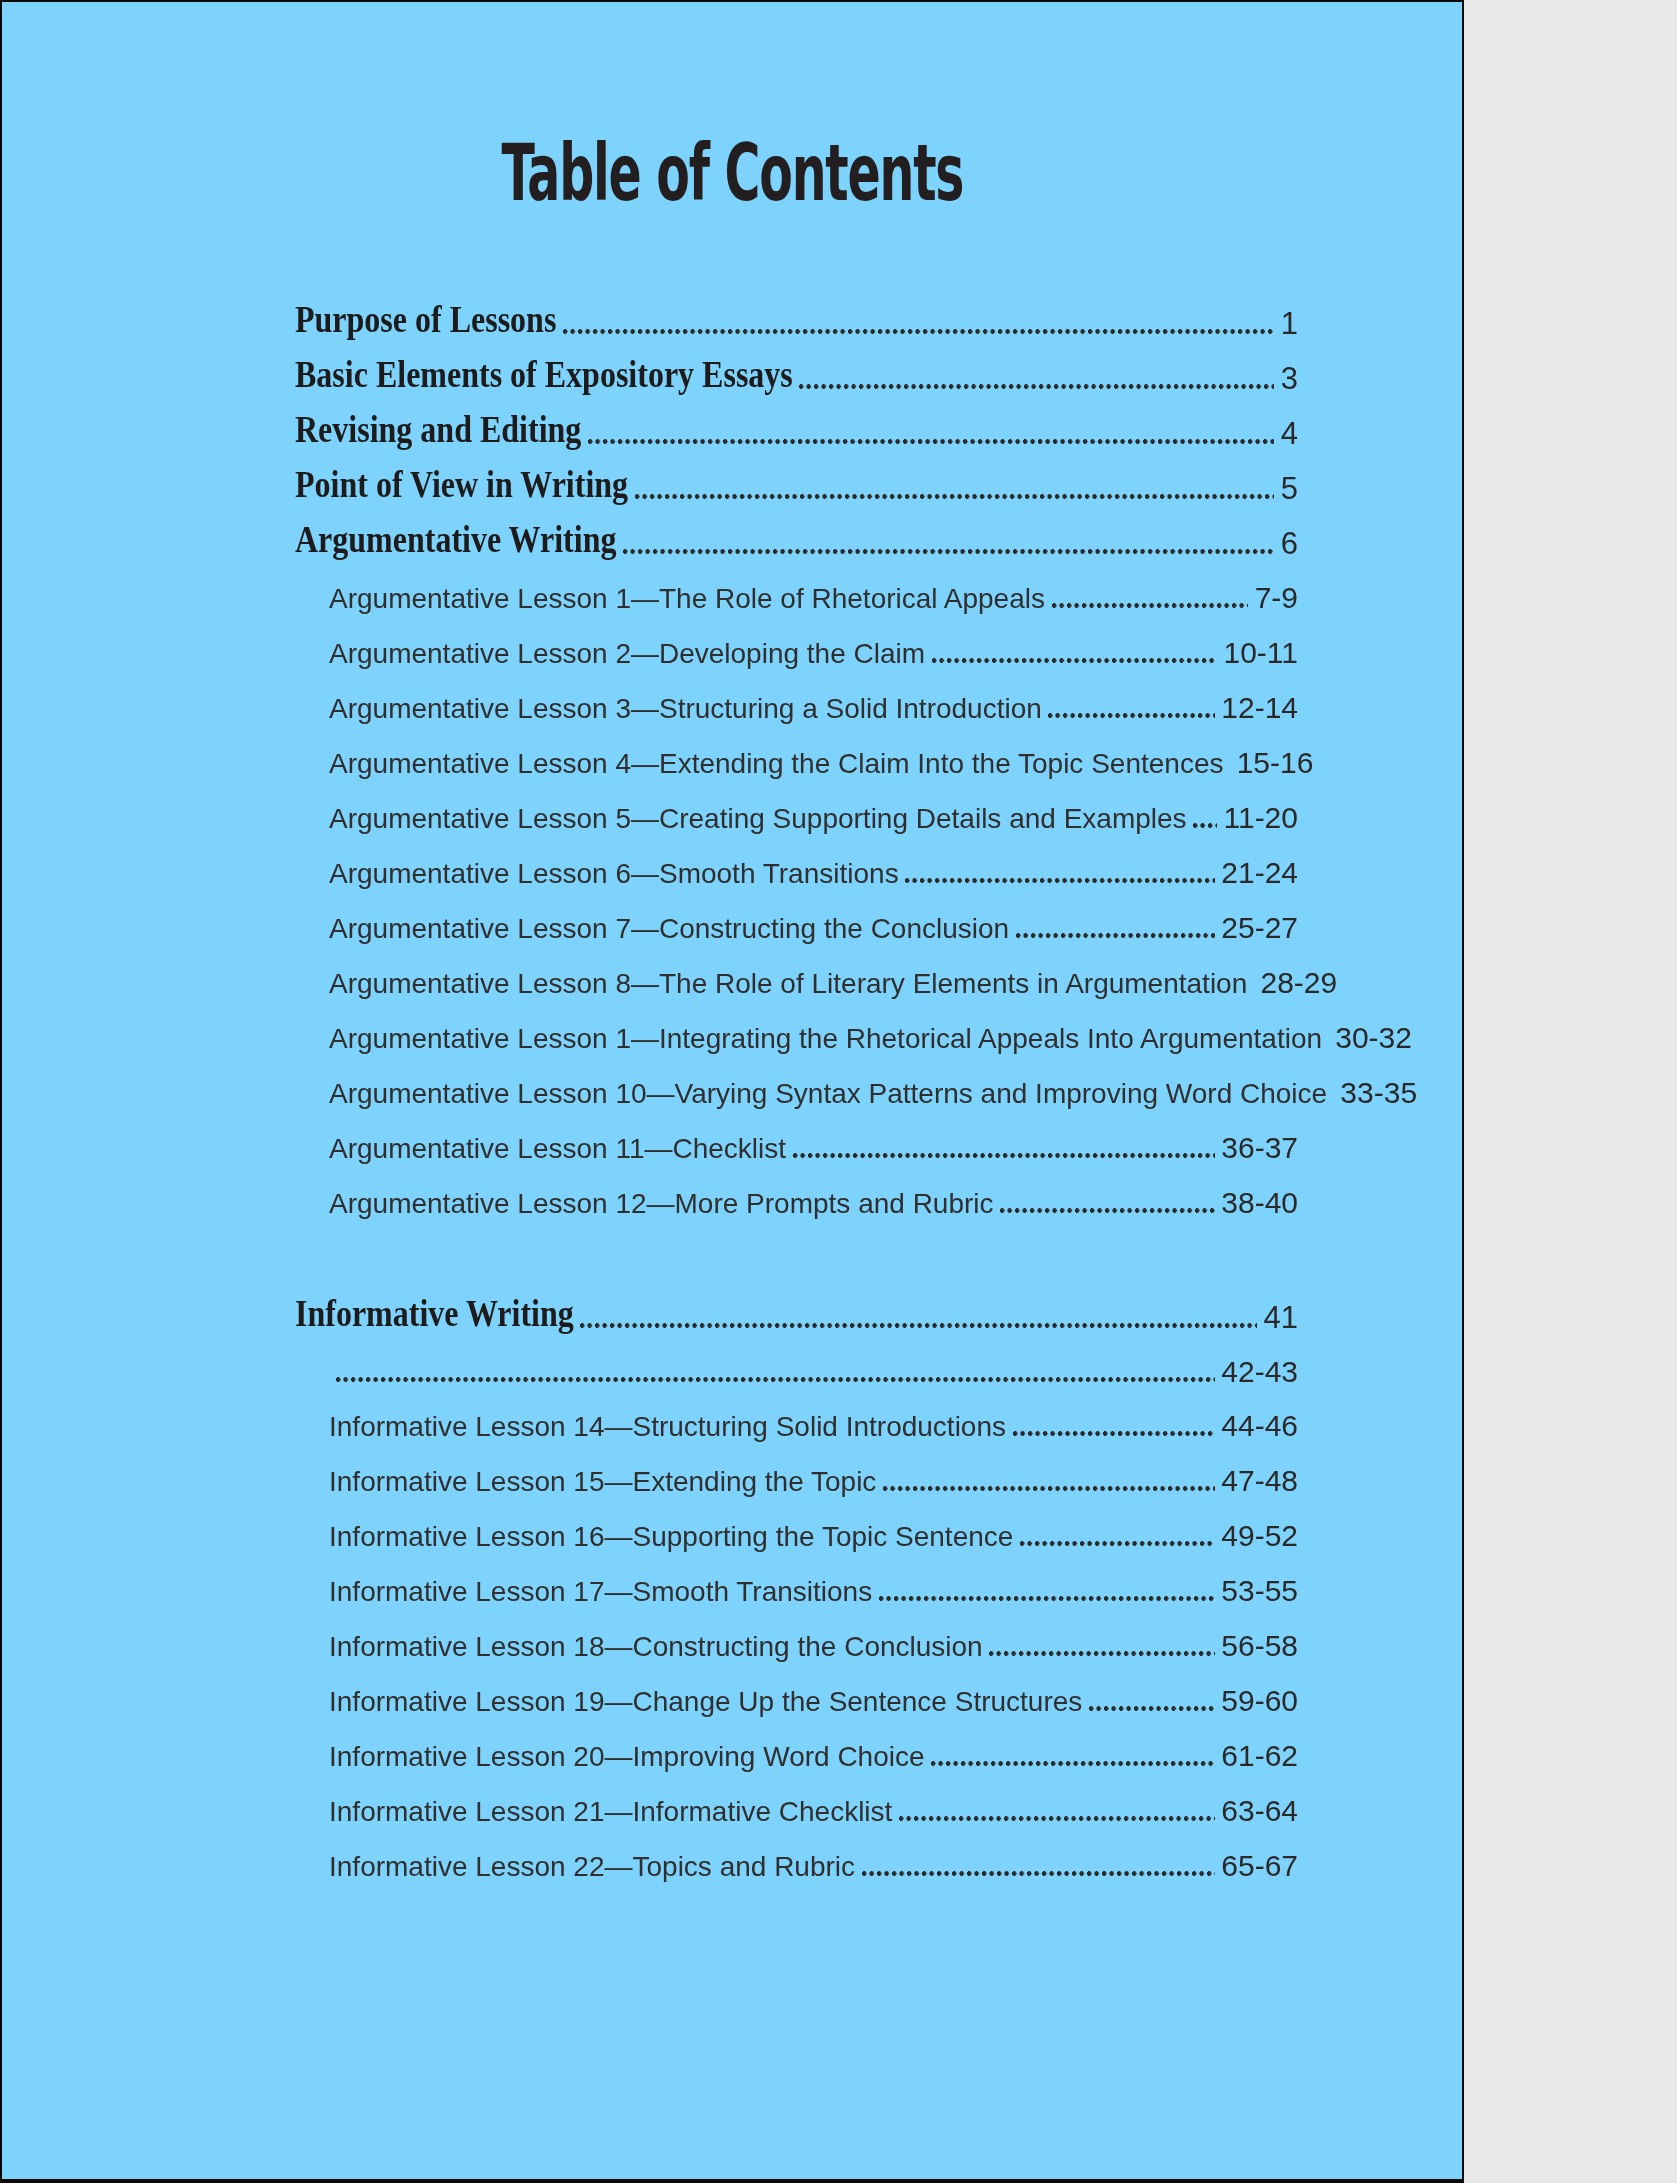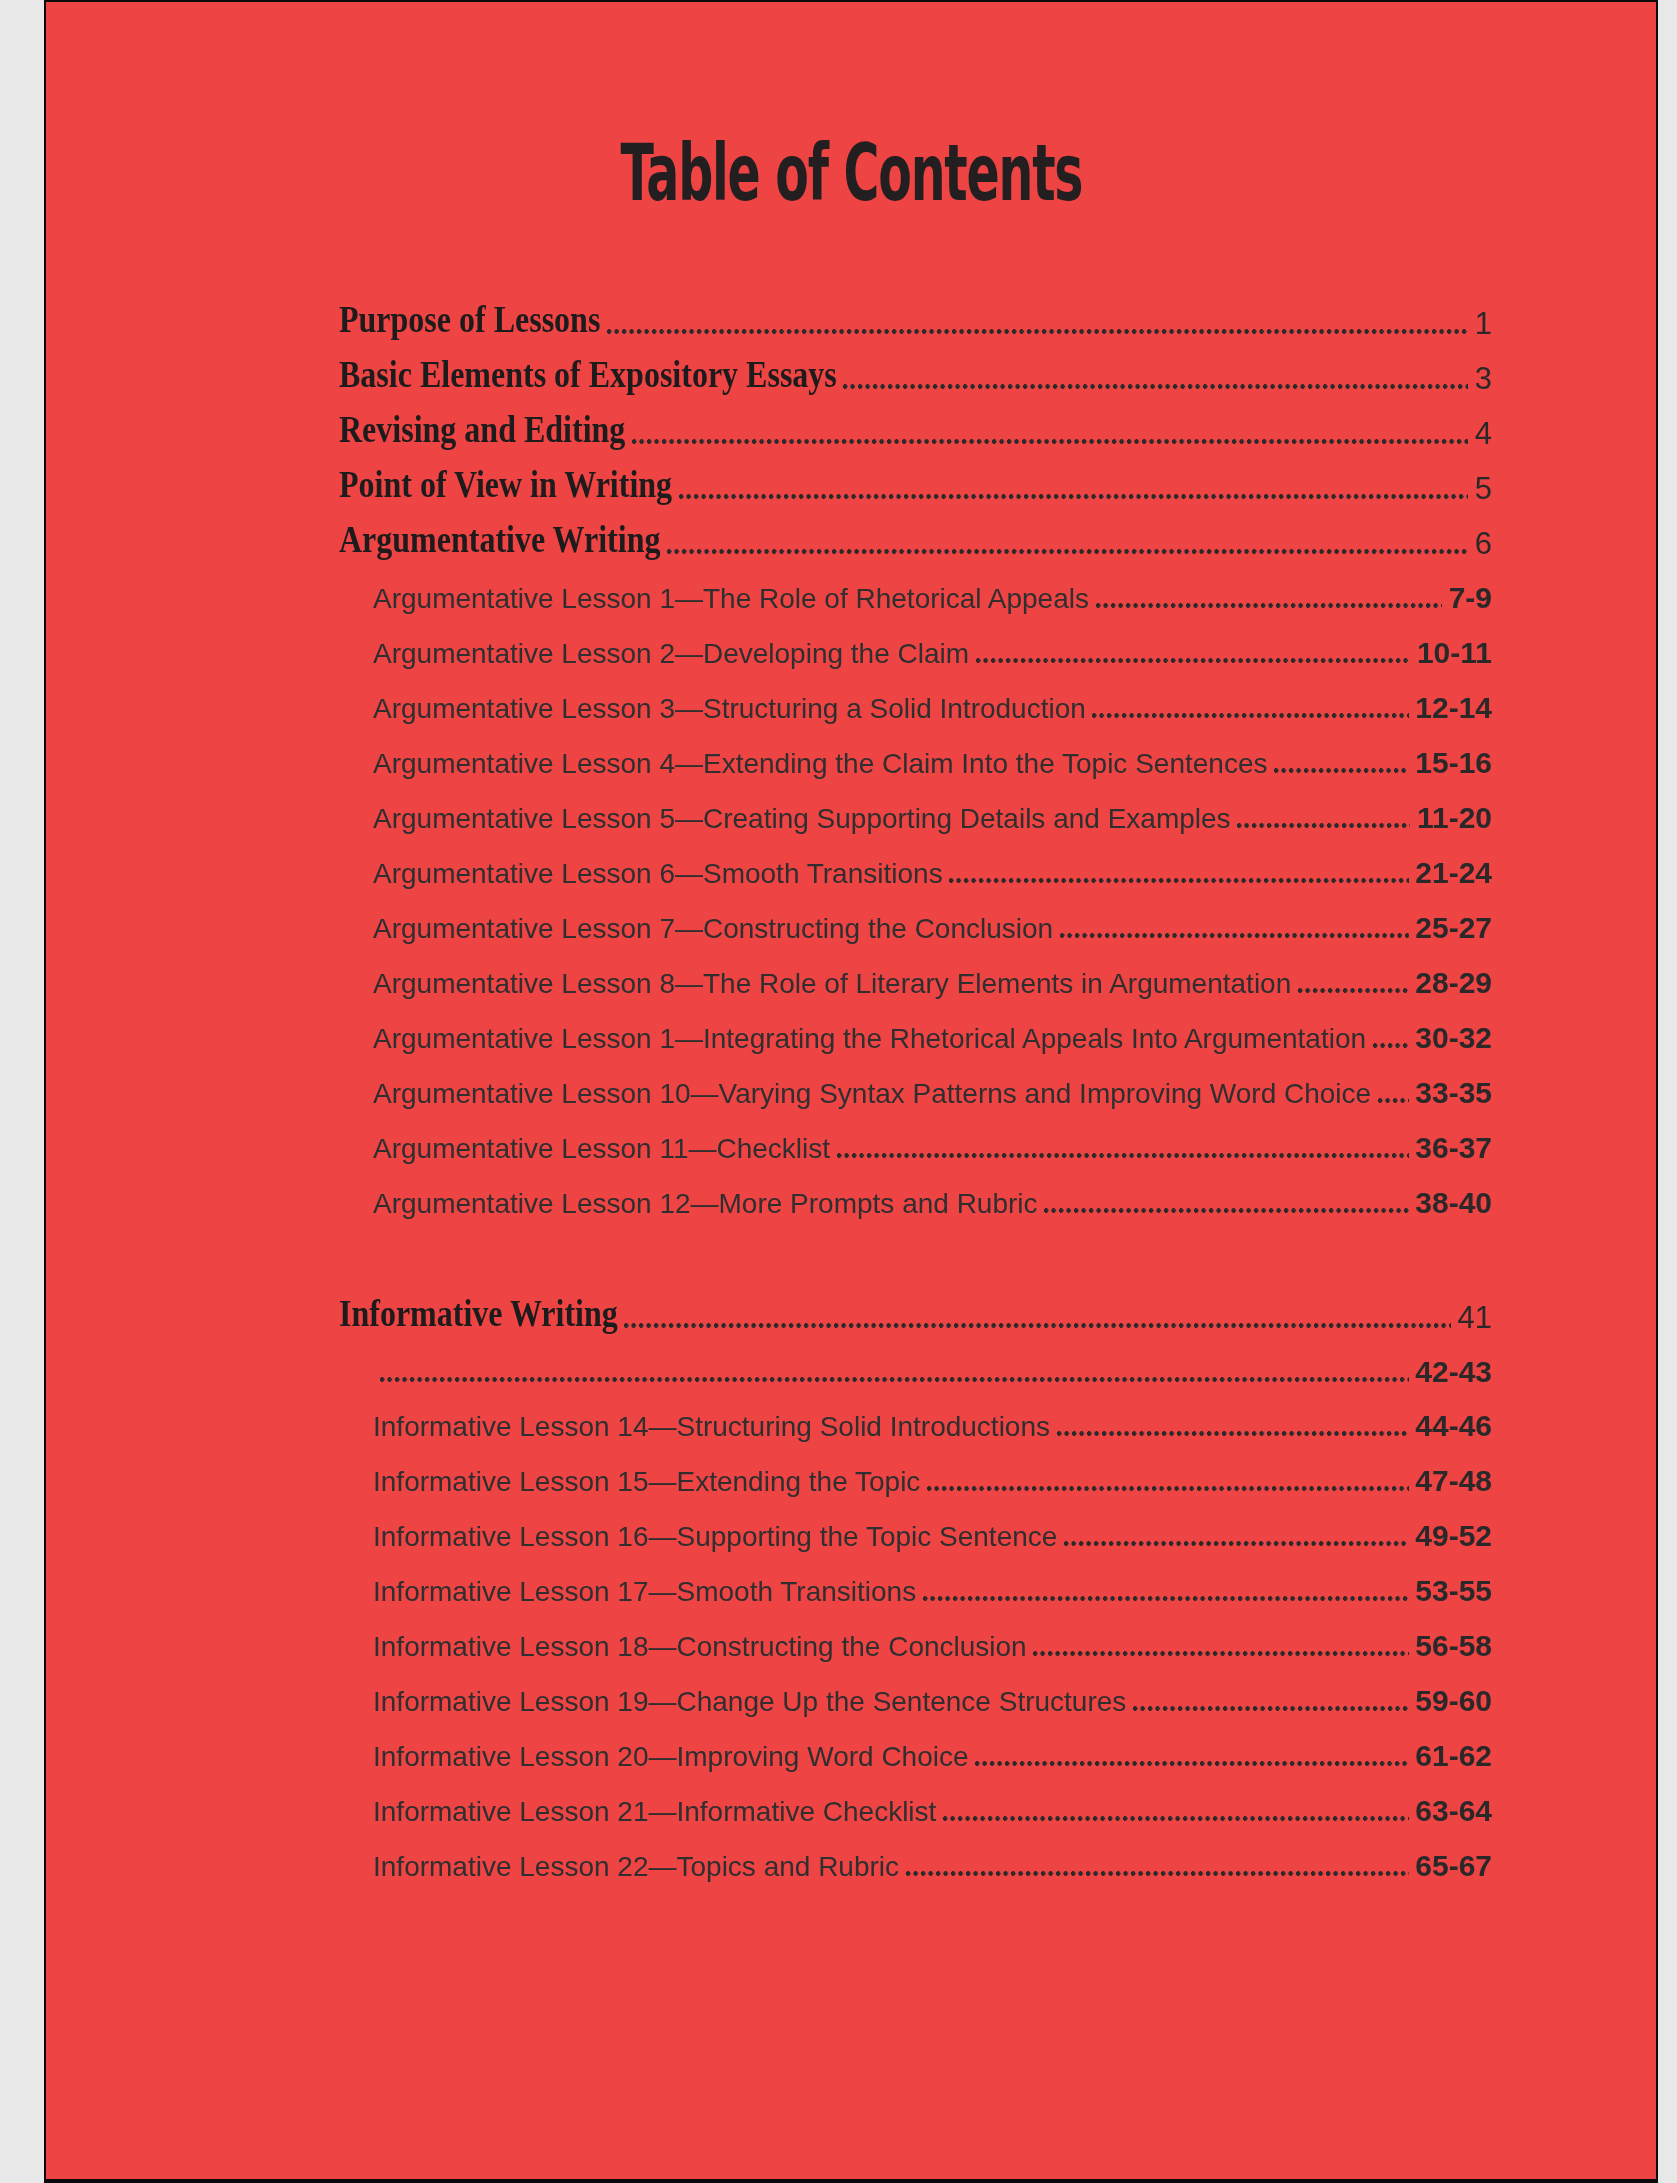--- a/index.html
+++ b/index.html
@@ -1,27 +1,26 @@
 <!DOCTYPE html>
 <html style="font-size:10.6px"><head>
 <meta charset="utf-8">
 <style>
   html,body { margin:0; padding:0; background:#e8e8e8; }
   .sheet {
     position: relative;
-    width: 1614px;
+    width: 1464px;
     height: 2183px;
     box-sizing: border-box;
-    background: #ef4444;
+    background: #7dd3fc;
     border: 2.6px solid #0a0a0a;
     border-bottom-width: 4.6px;
     overflow: hidden;
     font-family: "Liberation Sans", sans-serif;
     color: #1d1b1c;
-    margin-left: 44px;
   }
   .title-wrap {
     margin-top: 132px;
     text-align: center;
   }
   .title {
     display: inline-block;
     font-family: "DejaVu Sans", sans-serif;
     font-weight: 800;
     font-size: 79px;
@@ -70,21 +69,21 @@
     background-repeat: repeat-x;
     background-position: left bottom;
   }
   .page-num {
     flex: 0 0 auto;
     font-family: "Liberation Sans", sans-serif;
     font-weight: 400;
     color: #2a2829;
   }
   .row.section .page-num { font-size: 31px; }
-  .row.lesson  .page-num { font-size: 30px; font-weight: bold; }
+  .row.lesson  .page-num { font-size: 30px; }
 </style>
 </head>
 <body>
 
 <div class="sheet">
 
   <div class="title-wrap">
     <span class="title">Table of Contents</span>
   </div>
 

